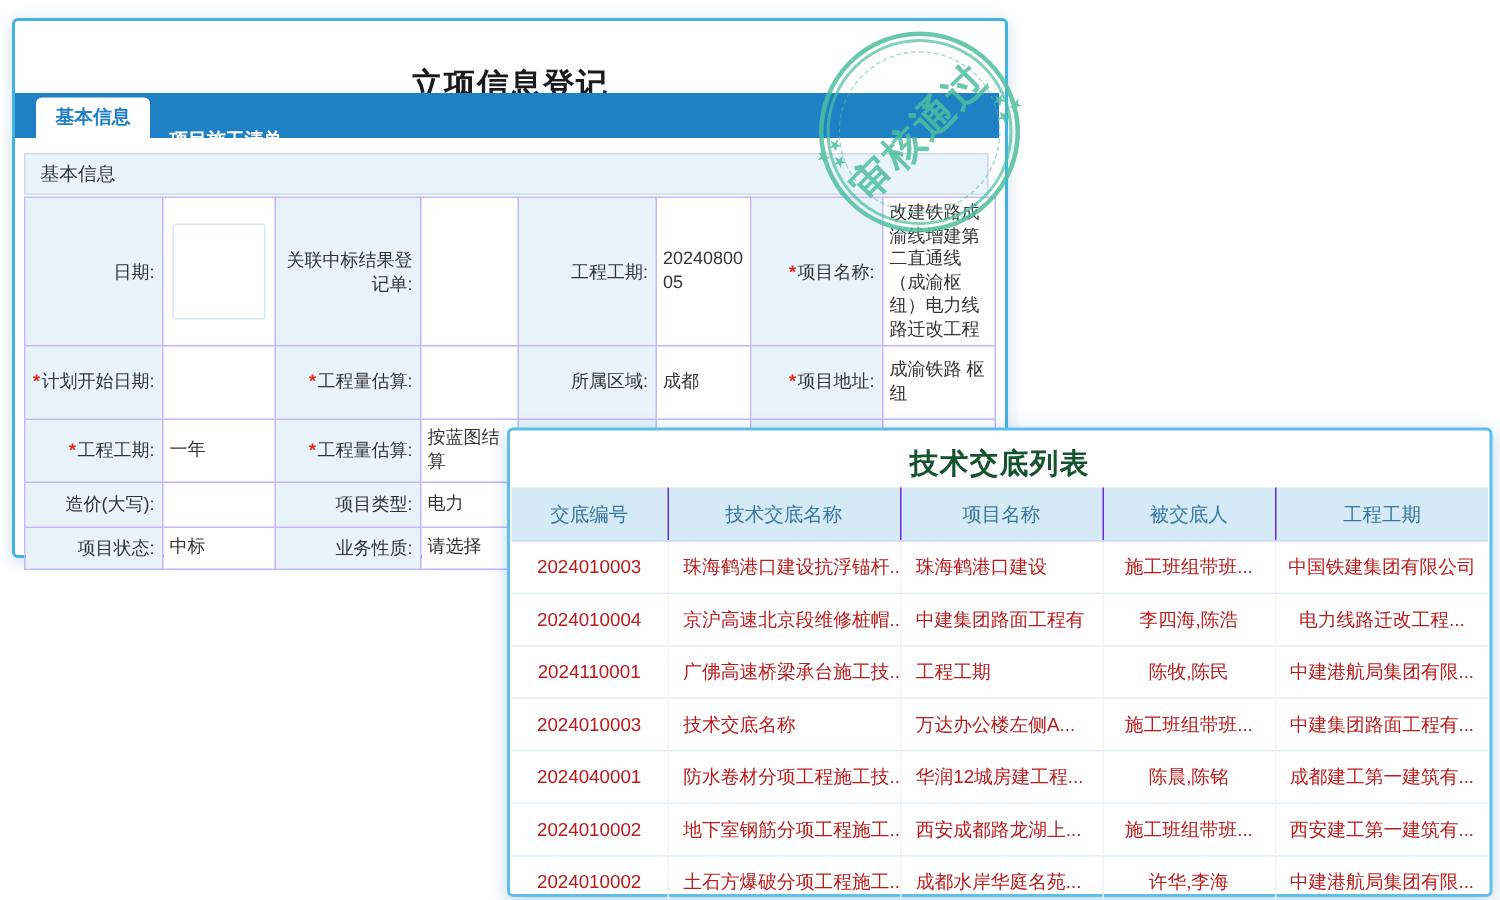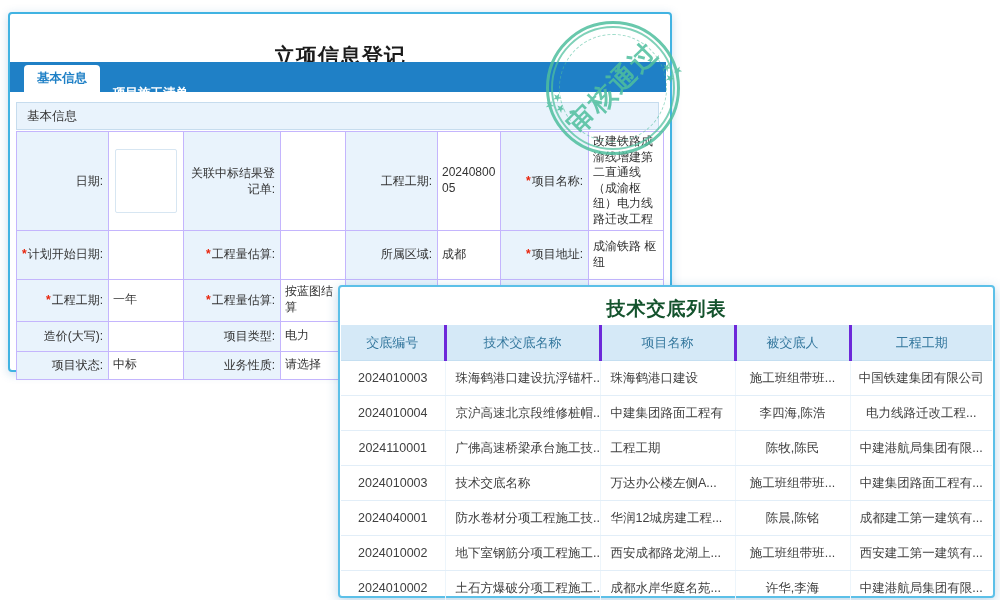--- a/index.html
+++ b/index.html
@@ -36,23 +36,23 @@
   .widget-box{background:#fff;border:1px solid #d7e6f2;border-radius:2px;height:62px;margin:4px 2px}
 
   
   #panel2{left:338px;top:285px;width:653px;height:309px;border:2px solid #5cc0e8;
           box-shadow:0 3px 12px rgba(40,120,180,.3);z-index:10}
   #p2-title{position:absolute;top:9px;left:0;width:100%;text-align:center;
             font-size:19px;font-weight:bold;color:#14532d;letter-spacing:1px}
   #list-table{position:absolute;top:38px;left:1px;width:651px;
               border-collapse:collapse;table-layout:fixed}
   #list-table th{background:#d5e9f7;color:#35789e;font-size:13px;font-weight:normal;
-                 height:33px;border-right:3px solid #6d28d9;border-bottom:1px solid #c5dff1}
+                 height:33px;border-right:1px solid #6d28d9;border-bottom:1px solid #c5dff1}
   #list-table th:last-child,#list-table td:last-child{border-right:none}
-  #list-table td{height:34px;font-size:12.5px;color:#404040;text-align:center;
+  #list-table td{height:34px;font-size:12.5px;color:#b91c1c;text-align:center;
                  border-bottom:1px solid #e2eef8;border-right:1px solid #edf5fb;
                  overflow:hidden;white-space:nowrap;padding:0 2px}
   #list-table td.left{text-align:left;padding-left:10px}
   .link{color:#3fa3e0;cursor:pointer}
 
   
   #stamp{position:absolute;left:546px;top:21px;width:134px;height:134px;z-index:60;opacity:.85}
   #stamp .ring1{position:absolute;inset:0;border:3px solid #4fbf9e;border-radius:50%}
   #stamp .ring2{position:absolute;inset:5px;border:2px solid #4fbf9e;border-radius:50%;opacity:.85}
   #stamp .ring3{position:absolute;inset:13px;border:1px dashed #4fbf9e;border-radius:50%;opacity:.65}

